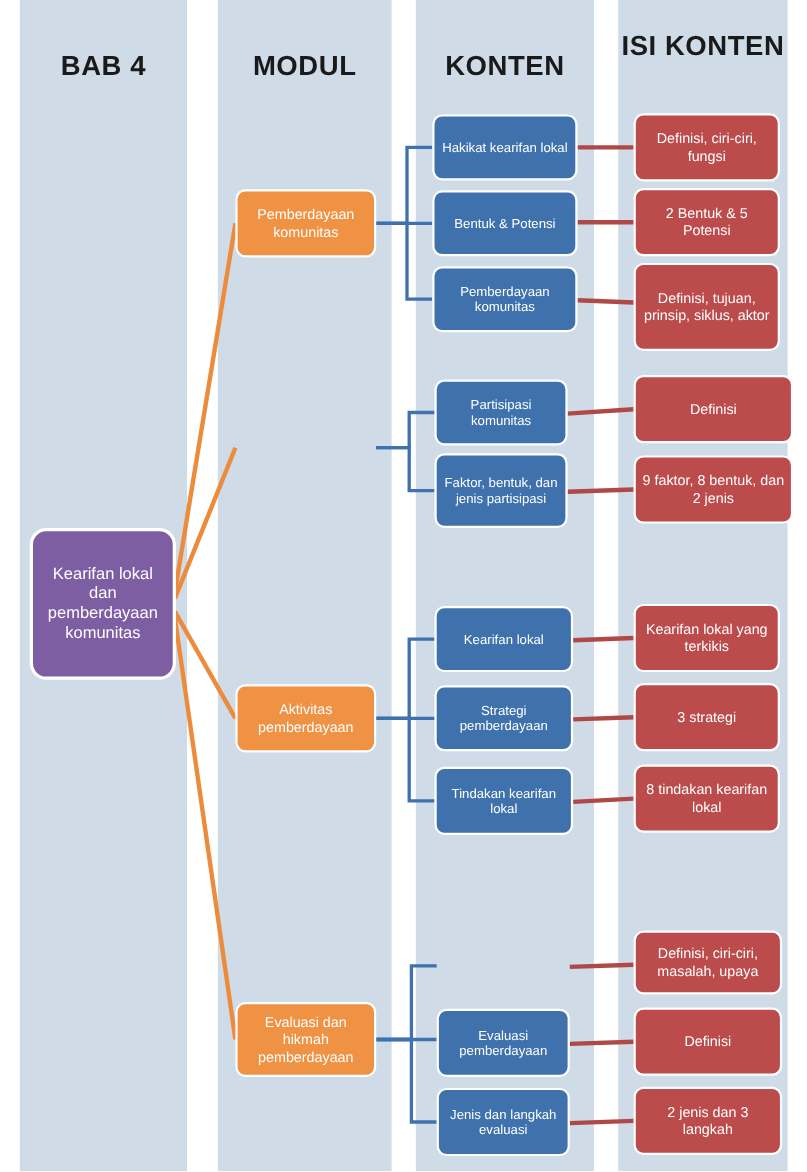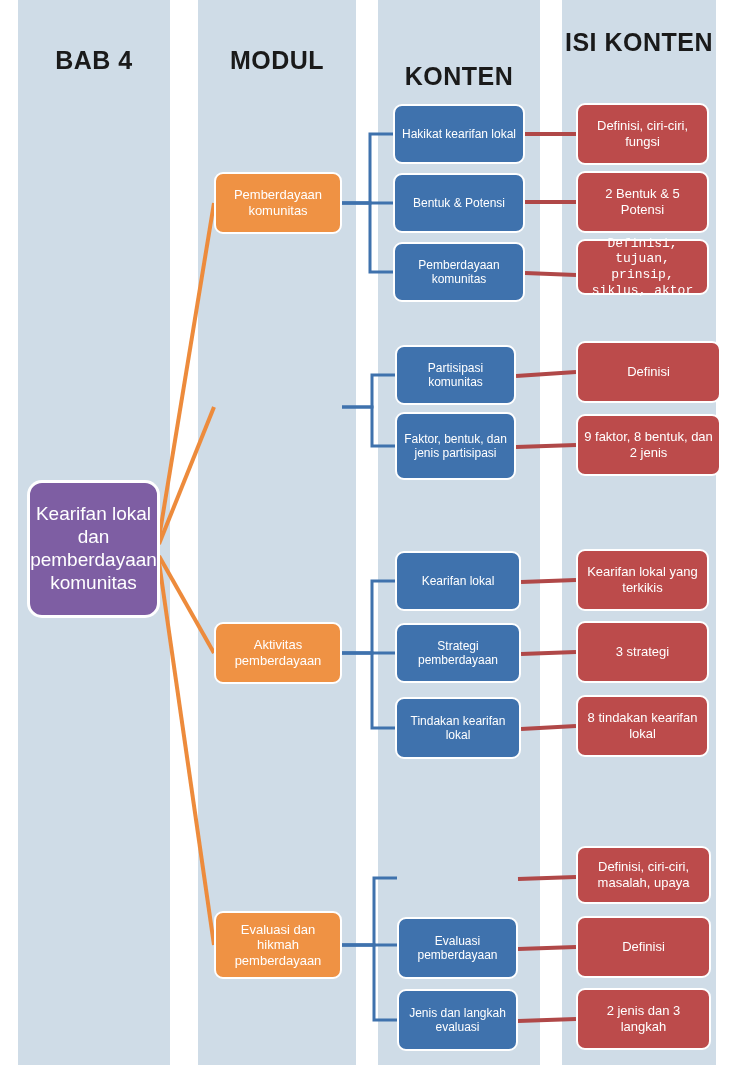--- a/index.html
+++ b/index.html
@@ -48,21 +48,21 @@
     justify-content: center;
     text-align: center;
     color: #ffffff;
     border-radius: 9px;
     border: 2px solid #ffffff;
     line-height: 1.2;
     padding: 3px 5px;
   }
   .node-root {
     background: #7e5ea3;
-    font-size: 19px;
+    font-size: 15px;
     border-radius: 14px;
     box-shadow: 0 0 0 1px #ffffff;
   }
   .node-modul {
     background: #ef9244;
     font-size: 13px;
   }
   .node-konten {
     background: #3f72ad;
     font-size: 12px;
@@ -77,21 +77,21 @@
 
 <div id="canvas">
 
   <div class="column-band" style="left:18px;width:152px;"></div>
   <div class="column-band" style="left:198px;width:158px;"></div>
   <div class="column-band" style="left:378px;width:162px;"></div>
   <div class="column-band" style="left:562px;width:154px;"></div>
 
   <div class="col-head" style="left:18px;top:46px;width:152px;">BAB 4</div>
   <div class="col-head" style="left:198px;top:46px;width:158px;">MODUL</div>
-  <div class="col-head" style="left:378px;top:46px;width:162px;margin-top:16px;">KONTEN</div>
+  <div class="col-head" style="left:378px;top:46px;width:162px;">KONTEN</div>
   <div class="col-head" style="left:562px;top:28px;width:154px;">ISI KONTEN</div>
 
   <svg id="links" viewBox="0 0 734 1065">
     <g fill="none" stroke="#ed8b3c" stroke-width="4">
       <path d="M159,538 L214,203"></path>
       <path d="M159,544 L214,407"></path>
       <path d="M159,556 L214,653"></path>
       <path d="M159,562 L214,945"></path>
     </g>
     <g fill="none" stroke="#3f72ad" stroke-width="3">
@@ -137,21 +137,21 @@
   <div class="node node-konten" style="left:395px;top:345px;width:121px;height:60px;">Partisipasi komunitas</div>
   <div class="node node-konten" style="left:395px;top:412px;width:121px;height:68px;">Faktor, bentuk, dan jenis partisipasi</div>
   <div class="node node-konten" style="left:395px;top:551px;width:126px;height:60px;">Kearifan lokal</div>
   <div class="node node-konten" style="left:395px;top:623px;width:126px;height:60px;">Strategi pemberdayaan</div>
   <div class="node node-konten" style="left:395px;top:697px;width:126px;height:62px;">Tindakan kearifan lokal</div>
   <div class="node node-konten" style="left:397px;top:917px;width:121px;height:62px;">Evaluasi pemberdayaan</div>
   <div class="node node-konten" style="left:397px;top:989px;width:121px;height:62px;">Jenis dan langkah evaluasi</div>
 
   <div class="node node-isi" style="left:576px;top:103px;width:133px;height:62px;">Definisi, ciri-ciri, fungsi</div>
   <div class="node node-isi" style="left:576px;top:171px;width:133px;height:62px;">2 Bentuk &amp; 5 Potensi</div>
-  <div class="node node-isi" style="left:576px;top:239px;width:133px;height:56px;font-family:Liberation Mono, monospace;">Definisi, tujuan, prinsip, siklus, aktor</div>
+  <div class="node node-isi" style="left:576px;top:239px;width:133px;height:80px;">Definisi, tujuan, prinsip, siklus, aktor</div>
   <div class="node node-isi" style="left:576px;top:341px;width:145px;height:62px;">Definisi</div>
   <div class="node node-isi" style="left:576px;top:414px;width:145px;height:62px;">9 faktor, 8 bentuk, dan 2 jenis</div>
   <div class="node node-isi" style="left:576px;top:549px;width:133px;height:62px;">Kearifan lokal yang terkikis</div>
   <div class="node node-isi" style="left:576px;top:621px;width:133px;height:62px;">3 strategi</div>
   <div class="node node-isi" style="left:576px;top:695px;width:133px;height:62px;">8 tindakan kearifan lokal</div>
   <div class="node node-isi" style="left:576px;top:846px;width:135px;height:58px;">Definisi, ciri-ciri, masalah, upaya</div>
   <div class="node node-isi" style="left:576px;top:916px;width:135px;height:62px;">Definisi</div>
   <div class="node node-isi" style="left:576px;top:988px;width:135px;height:62px;">2 jenis dan 3 langkah</div>
 
 </div>

